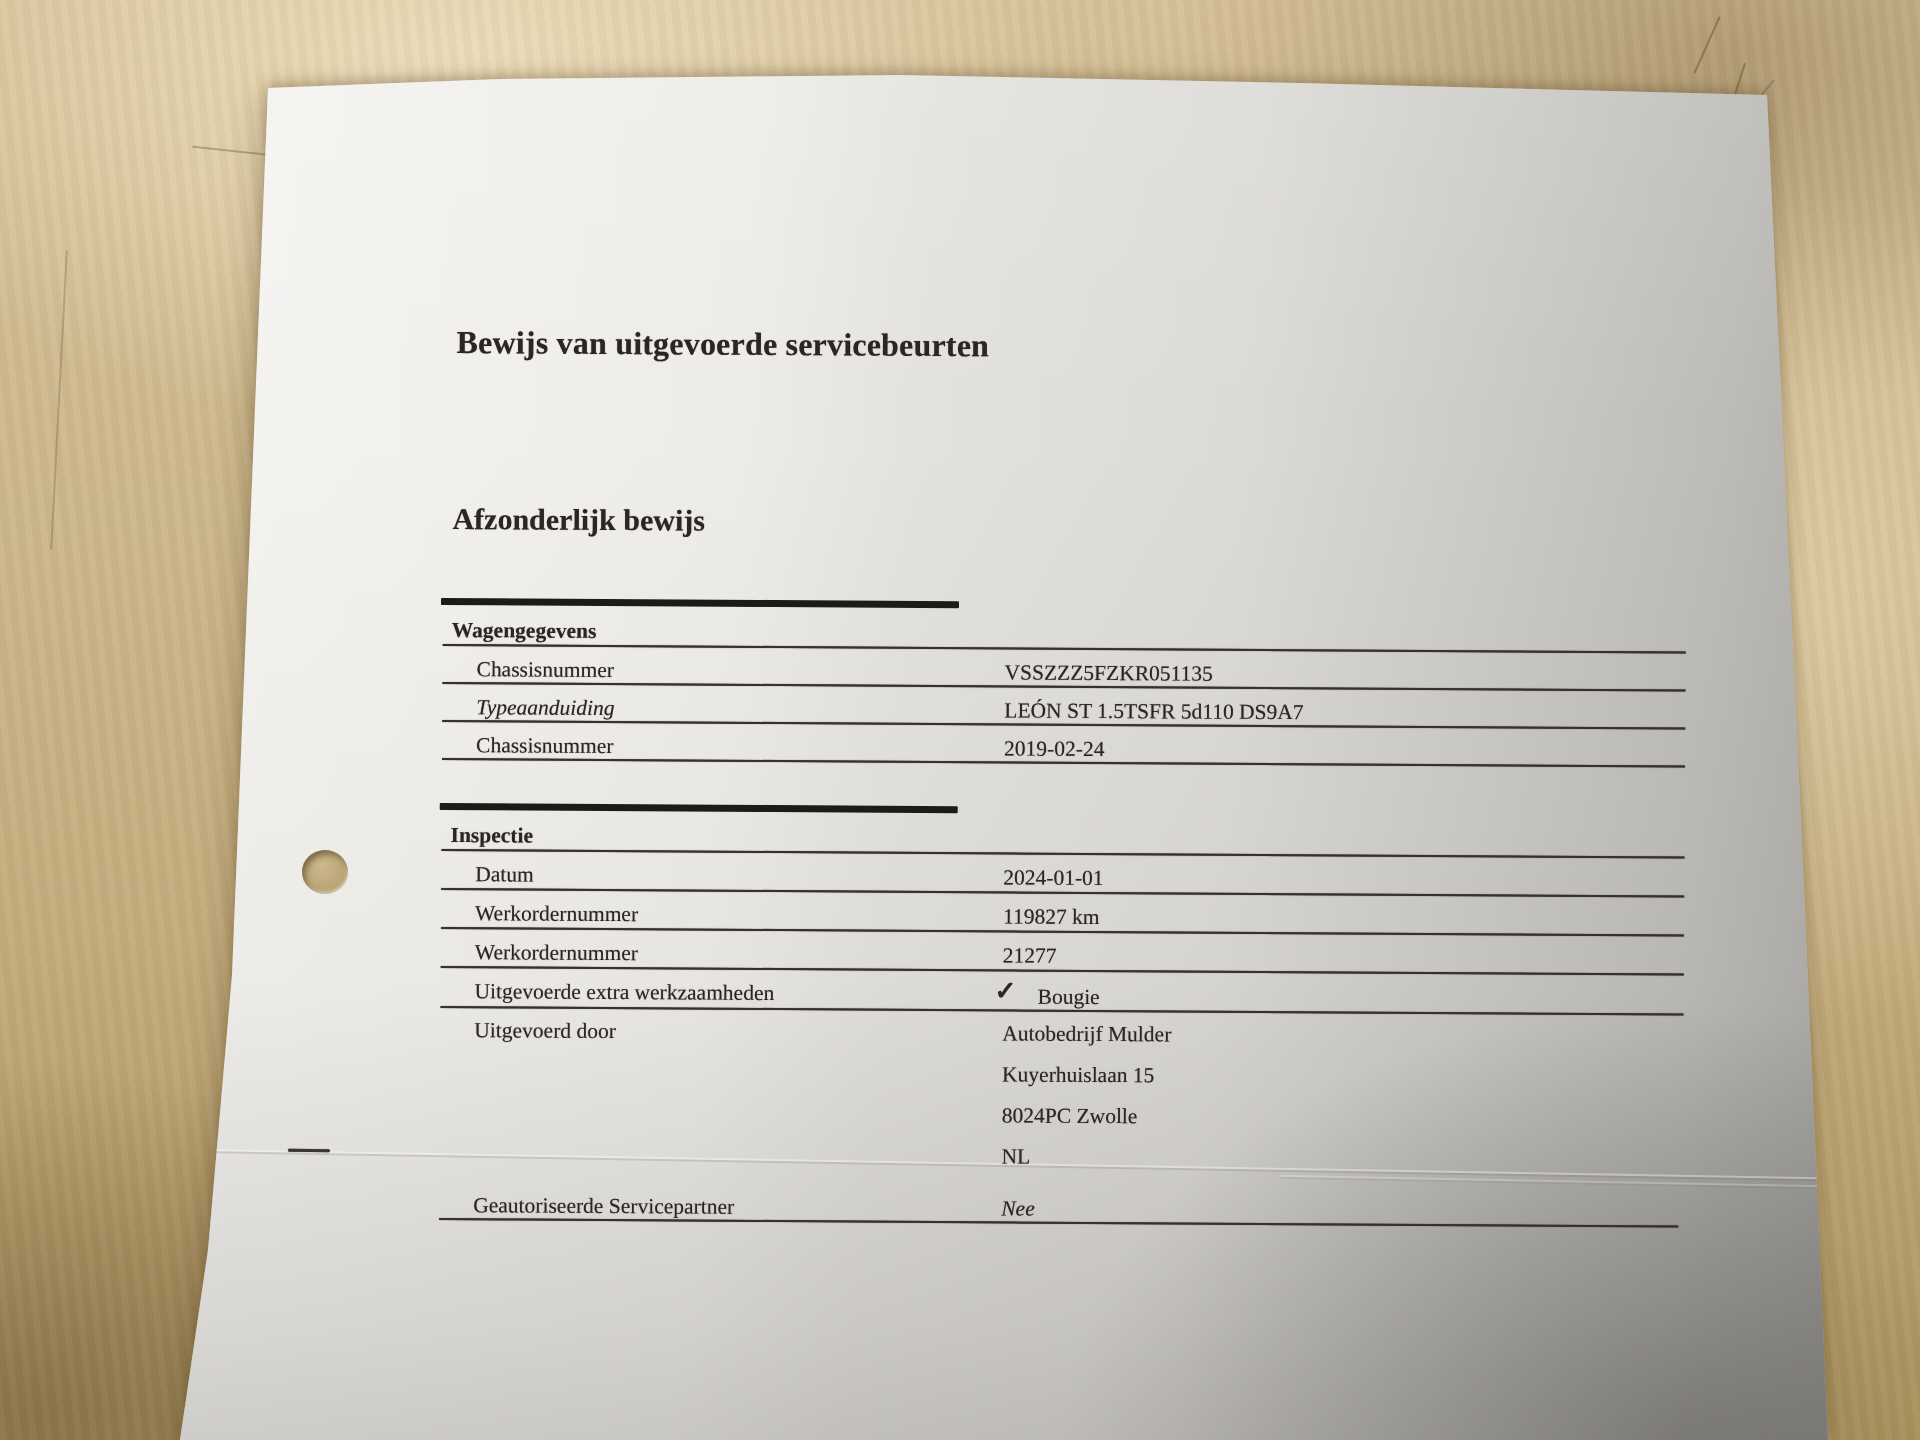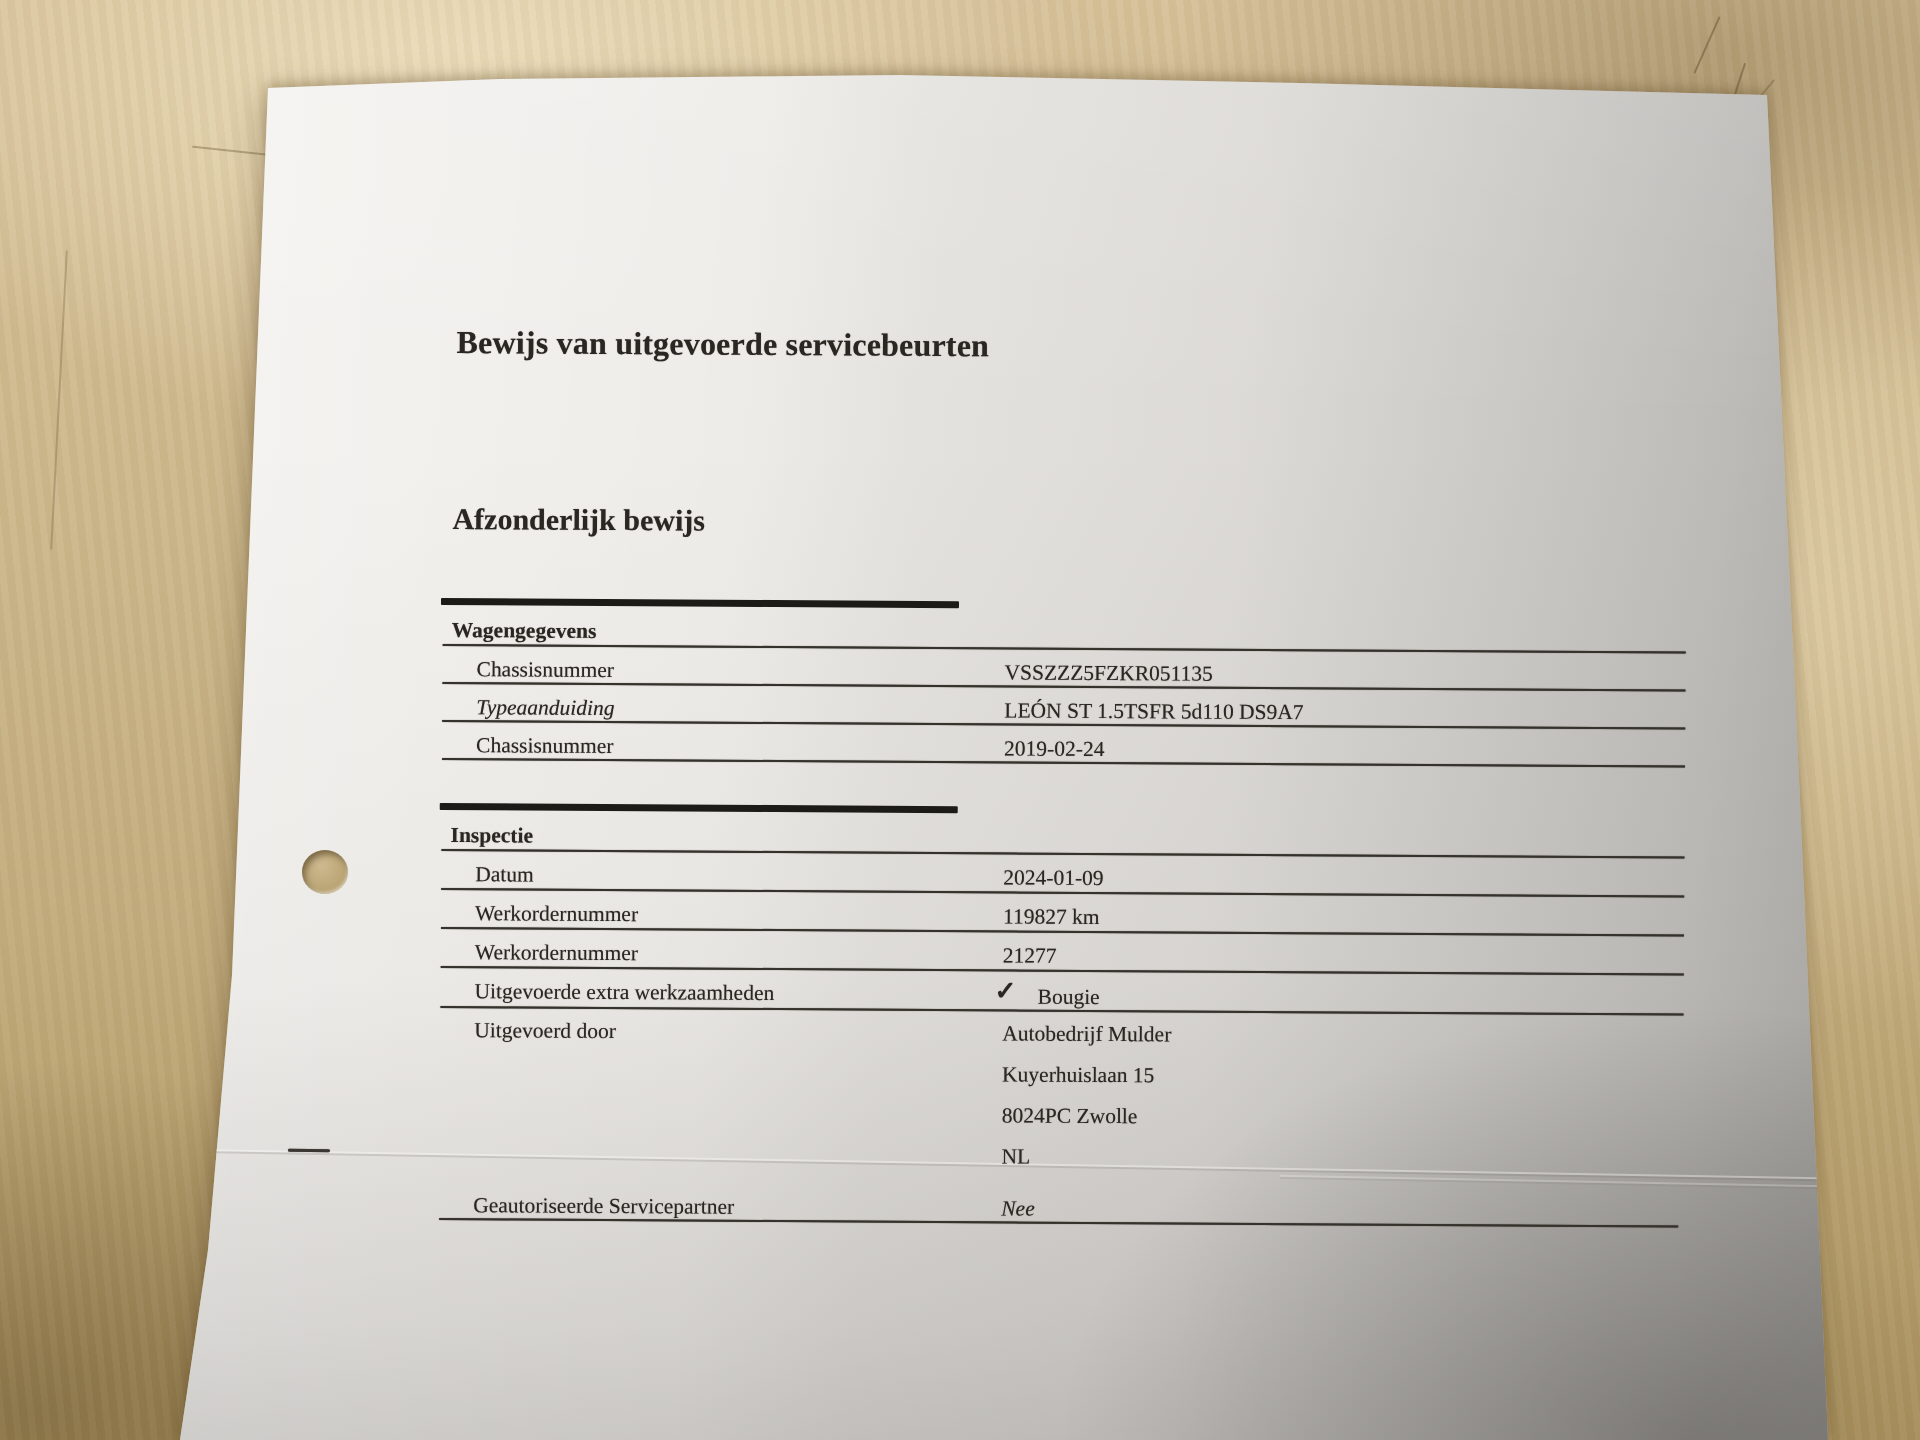--- a/index.html
+++ b/index.html
@@ -92,21 +92,21 @@
             <div class="txt lbl" style="left: 477px; top: 695px; font-style: italic;">Typeaanduiding</div>
             <div class="txt val" style="left: 1005px; top: 695px;">LEÓN ST 1.5TSFR 5d110 DS9A7</div>
             <div class="rule" style="left: 443px; top: 720px; width: 1243px;"></div>
             <div class="txt lbl" style="left: 477px; top: 733px;">Chassisnummer</div>
             <div class="txt val" style="left: 1005px; top: 733px;">2019-02-24</div>
             <div class="rule" style="left: 443px; top: 758px; width: 1243px;"></div>
             <div class="bar" style="left: 441px; top: 803px; width: 518px;"></div>
             <div class="txt hdr" style="left: 452px; top: 823px;">Inspectie</div>
             <div class="rule" style="left: 443px; top: 849px; width: 1243px;"></div>
             <div class="txt lbl" style="left: 477px; top: 862px;">Datum</div>
-            <div class="txt val" style="left: 1005px; top: 862px;">2024-01-09</div>
+            <div class="txt val" style="left: 1005px; top: 862px;">2024-01-01</div>
             <div class="rule" style="left: 443px; top: 888px; width: 1243px;"></div>
             <div class="txt lbl" style="left: 477px; top: 901px;">Werkordernummer</div>
             <div class="txt val" style="left: 1005px; top: 901px;">119827 km</div>
             <div class="rule" style="left: 443px; top: 927px; width: 1243px;"></div>
             <div class="txt lbl" style="left: 477px; top: 940px;">Werkordernummer</div>
             <div class="txt val" style="left: 1005px; top: 940px;">21277</div>
             <div class="rule" style="left: 443px; top: 966px; width: 1243px;"></div>
             <div class="txt lbl" style="left: 477px; top: 979px;">Uitgevoerde extra werkzaamheden</div>
             <div class="txt check" style="left: 997px; top: 973px;">✓</div>
             <div class="txt val" style="left: 1040px; top: 981px;">Bougie</div>

